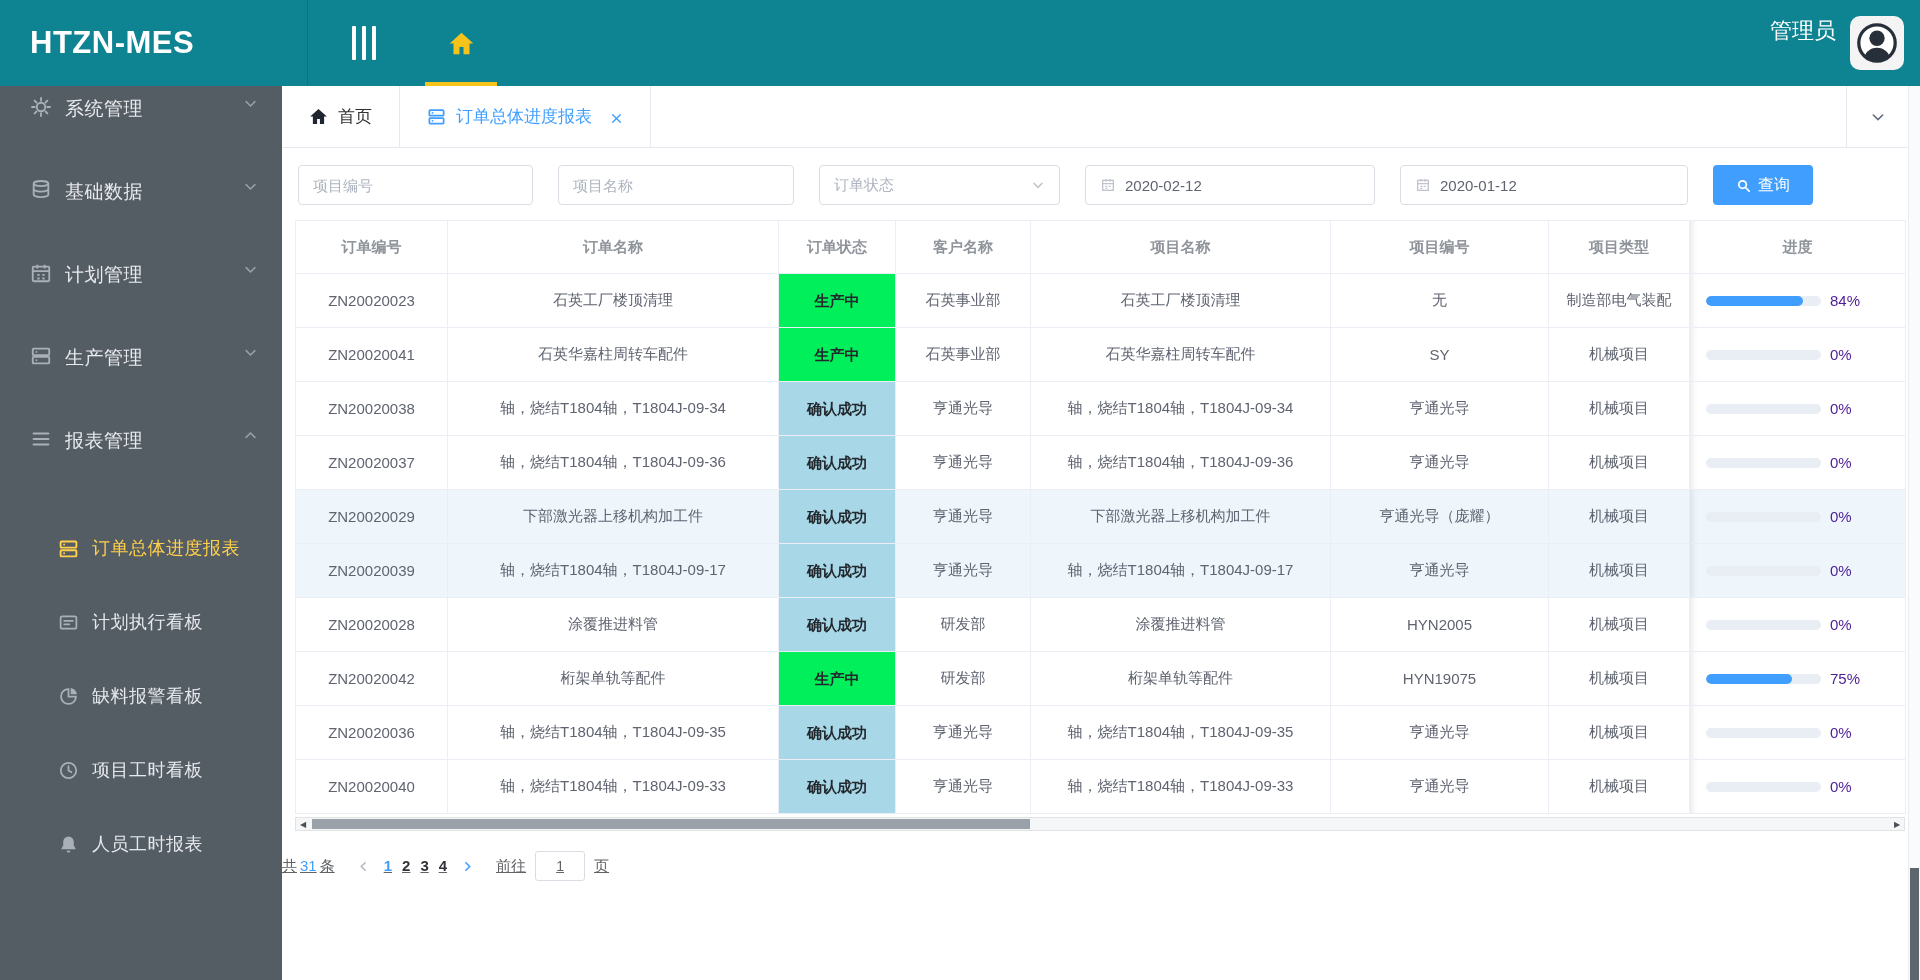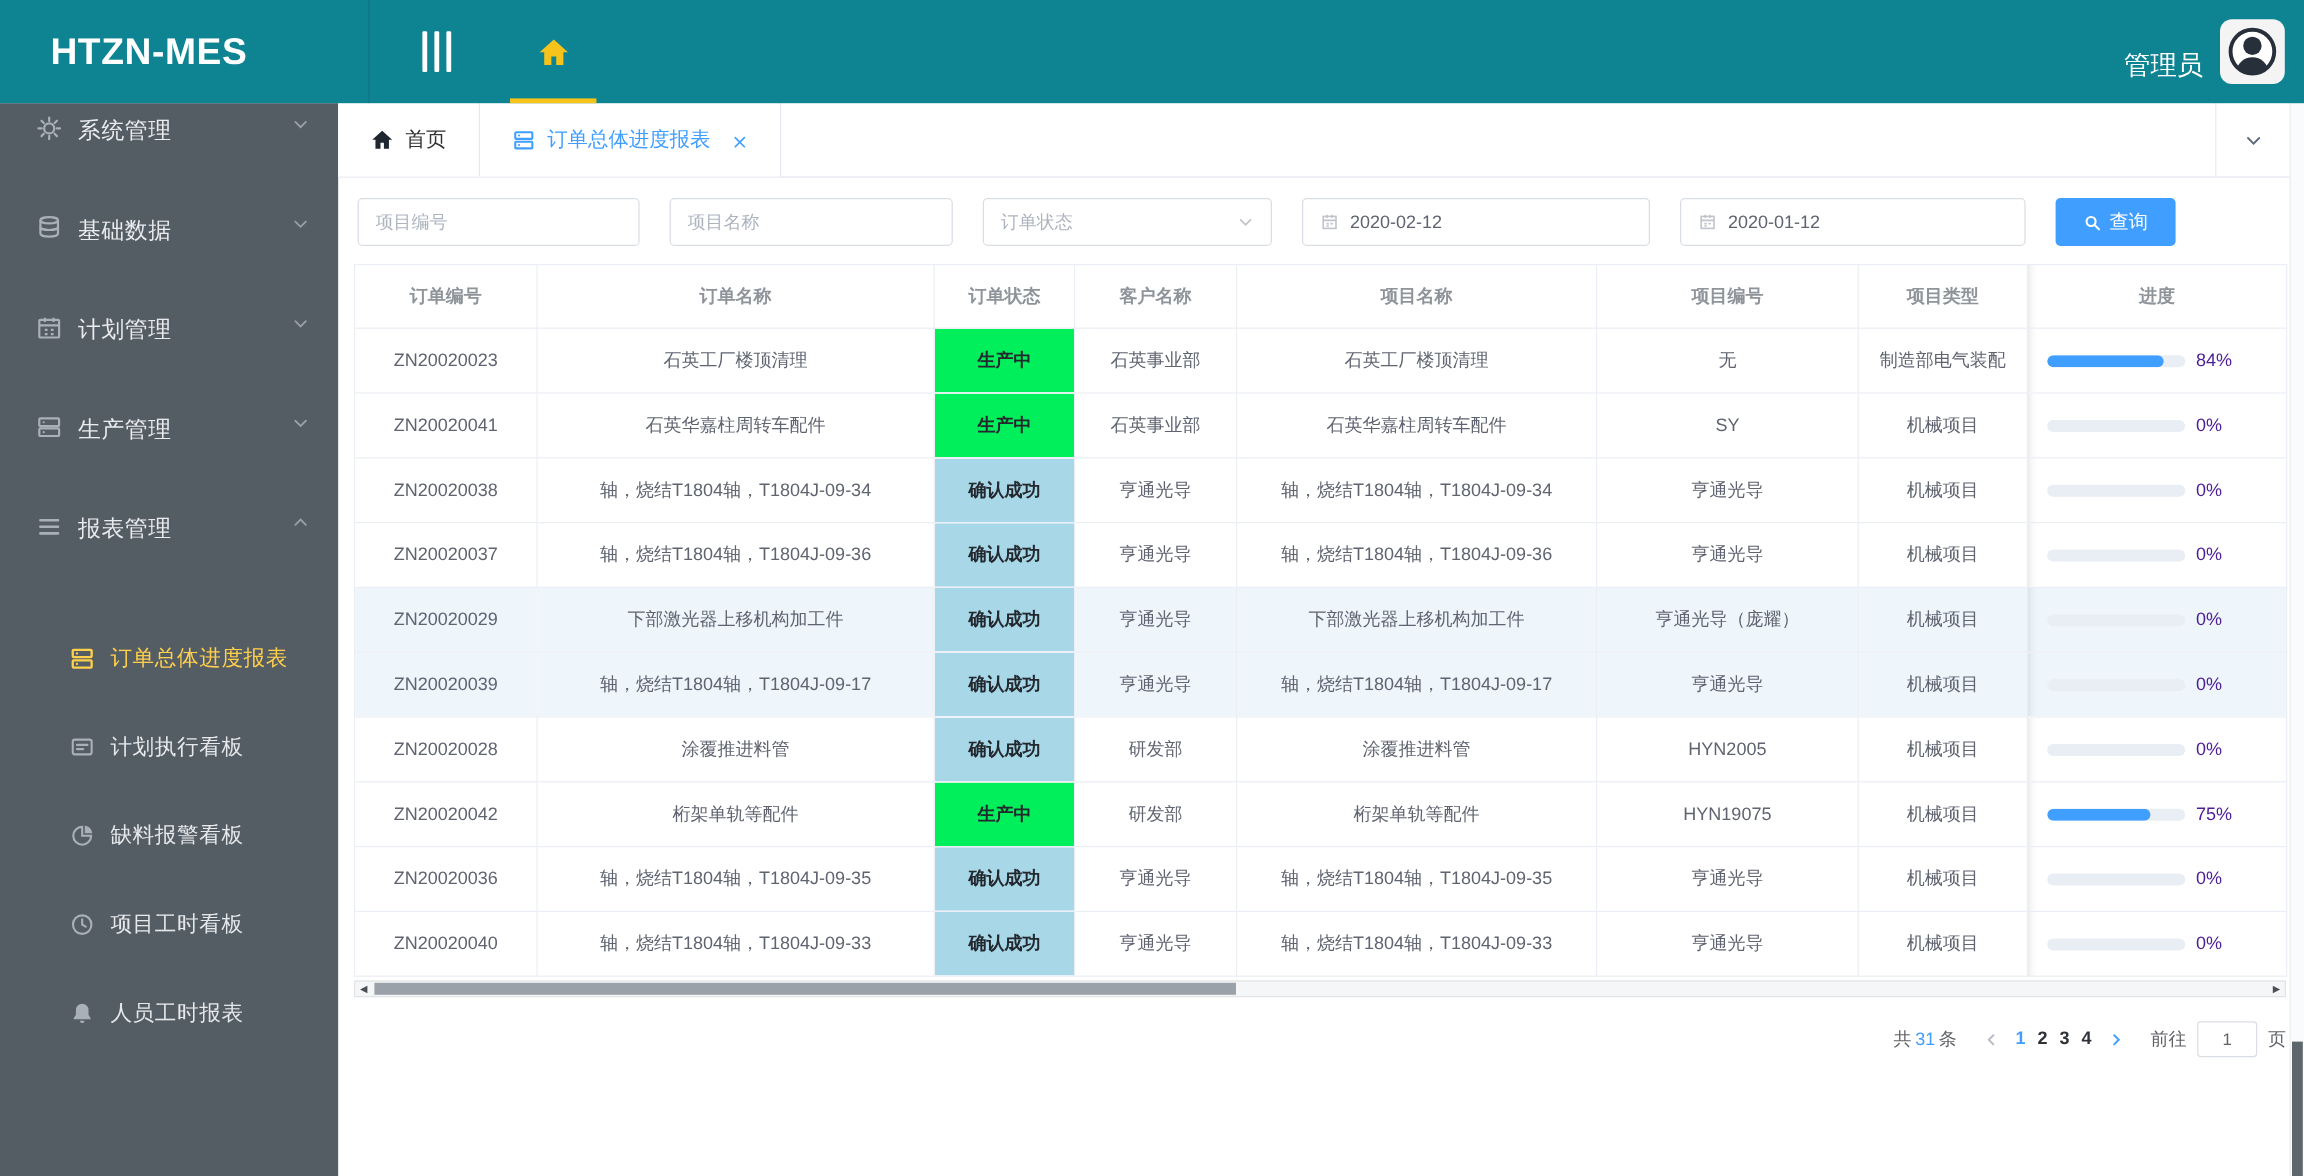--- a/index.html
+++ b/index.html
@@ -4,29 +4,29 @@
 <style>
   * { box-sizing: border-box; }
   html,body { margin:0; padding:0; }
   body {
     width:1920px; height:980px; overflow:hidden; position:relative;
     font-family:"Liberation Sans", sans-serif; background:#fff; color:#5f6470;
   }
   
   .header { position:absolute; top:0; left:0; right:0; height:86px; background:#0e8493;
             display:flex; align-items:center; color:#fff; z-index:6; }
-  .logo { width:308px; height:100%; display:flex; align-items:center; padding-left:42px;
+  .logo { width:308px; height:100%; display:flex; align-items:center; padding-left:30px;
           font-size:31px; font-weight:bold; letter-spacing:.5px;
           border-right:1px solid rgba(0,0,0,.12); }
   .hamburger { margin-left:38px; display:flex; gap:6px; cursor:pointer; padding:6px; }
   .hamburger span { width:4px; height:34px; background:#fff; border-radius:1px; }
   .home-btn { margin-left:42px; position:relative; height:86px; width:74px;
               display:flex; align-items:center; justify-content:center; color:#f5c319; cursor:pointer; }
   .home-btn::after { content:""; position:absolute; bottom:0; left:1px; width:72px; height:4px; background:#f5c319; }
-  .user-area { margin-left:auto; display:flex; align-items:flex-end; gap:14px; padding-right:16px; cursor:pointer; }
+  .user-area { margin-left:auto; display:flex; align-items:flex-start; gap:14px; padding-right:16px; cursor:pointer; }
   .user-name { font-size:22px; }
   .avatar { width:54px; height:54px; border-radius:10px; background:#f4f4f4;
             display:flex; align-items:center; justify-content:center; }
   
   .sidebar { position:absolute; top:86px; left:0; width:282px; bottom:0; background:#545c64;
              padding-top:10px; overflow:hidden; }
   .side-item { height:83px; display:flex; align-items:flex-start; padding:0 24px 0 30px;
                color:#e9ebee; cursor:pointer; }
   .side-item .ico { width:22px; height:22px; color:#a9b0b8; flex:none; }
   .side-item .lbl { margin-left:13px; font-size:19px; letter-spacing:.5px; }
@@ -79,22 +79,22 @@
   .fill { height:10px; border-radius:5px; }
   .pct { margin-left:9px; font-size:15px; color:#4c1d95; }
   
   .hscroll { margin:3px 0 0 13px; width:1610px; height:14px; background:#f5f6f7;
              border:1px solid #e2e3e5; position:relative; }
   .hs-arrow { position:absolute; top:0; width:14px; height:12px; display:flex; align-items:center;
               justify-content:center; color:#4a4f55; font-size:8px; cursor:pointer; }
   .hs-left { left:0; } .hs-right { right:0; }
   .hs-thumb { position:absolute; left:16px; top:1px; height:10px; width:718px; background:#9ba1a8; cursor:pointer; }
   
-  .pager { width:1623px; margin-top:19px; display:flex; justify-content:flex-end; align-items:center;
-           color:#606266; font-size:15px; }
+  .pager { width:1623px; margin-top:19px; display:flex; align-items:center;
+           color:#606266; font-size:15px;text-decoration:underline; }
   .total { margin-right:14px; }
   .total b { font-weight:normal; margin:0 3px; }
   .pg-btn { width:30px; height:32px; display:flex; align-items:center; justify-content:center; cursor:pointer; }
   .pg-btn svg { width:13px; height:13px; }
   .pg-prev { color:#b7bcc4; }
   .pg-next { color:#409eff; }
   .pg-num { width:30px; height:32px; line-height:32px; text-align:center; font-weight:bold;
             color:#2f3338; margin:0 5px; cursor:pointer; }
   .goto { margin-left:14px; display:flex; align-items:center; gap:9px; }
   .goto input { width:50px; height:30px; border:1px solid #d9dde4; border-radius:3px; text-align:center;

